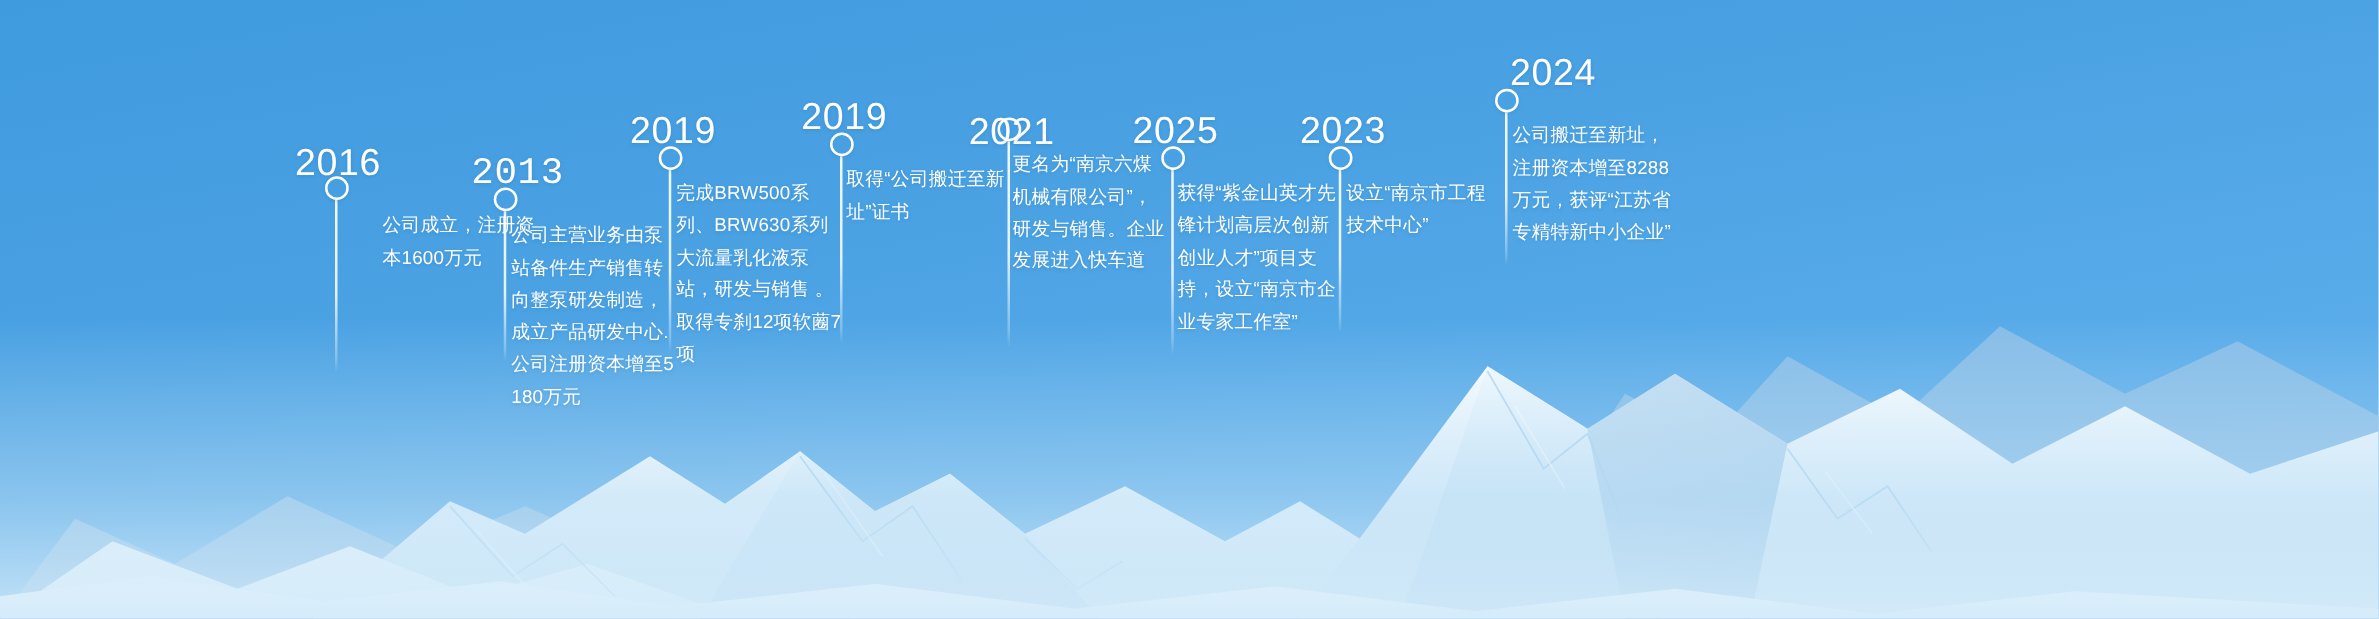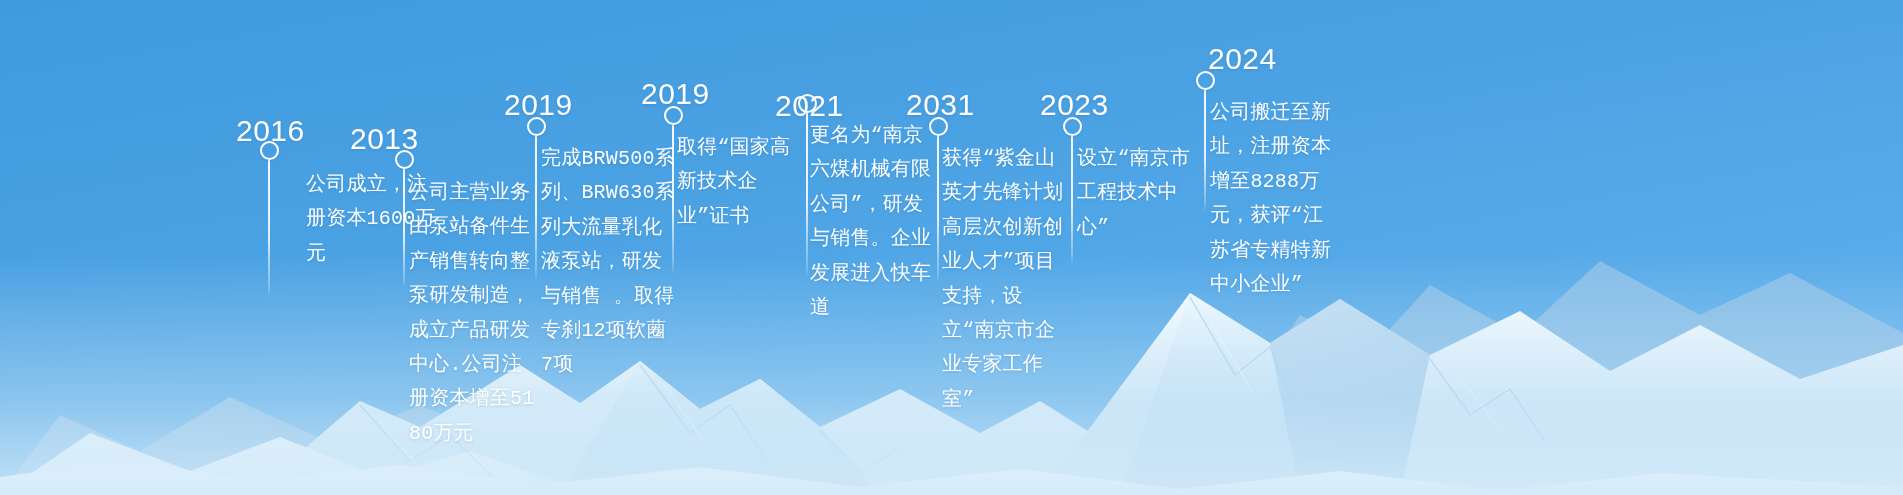--- a/index.html
+++ b/index.html
@@ -65,26 +65,25 @@
 
   .node-stem {
     position: absolute;
     width: 2px;
     background: linear-gradient(to bottom, rgba(255,255,255,0.92) 0%, rgba(255,255,255,0.85) 55%, rgba(255,255,255,0.25) 92%, rgba(255,255,255,0) 100%);
   }
 
   .node-desc {
     position: absolute;
     color: #ffffff;
-    font-size: 20px;
+    font-size: 15px;
     line-height: 1.72;
     letter-spacing: 0.2px;
     text-shadow: 0 1px 3px rgba(30,95,150,0.22);
     word-break: break-all;
-    font-family: Liberation Mono, monospace;
   }
 </style>
 </head>
 <body>
 
 <div id="timeline-banner">
 
   <div class="mountain-layer">
     <svg viewBox="0 0 1903 330" preserveAspectRatio="none" aria-hidden="true">
       <defs>
@@ -144,45 +143,45 @@
   <div class="sky-haze"></div>
 
   <div id="nodes-root">
       <div class="timeline-node">
         <div class="node-year" style="left: 236px; top: 114px;">2016</div>
         <div class="node-stem" style="left: 268px; top: 160px; height: 138px;"></div>
         <div class="node-dot" style="left: 260px; top: 141px;"></div>
         <div class="node-desc" style="left: 260px; top: 168px; width: 132px; margin-left: 46px;">公司成立，注册资本1600万元</div>
       </div>
       <div class="timeline-node">
-        <div class="node-year" style="left: 350px; top: 122px;">2013</div>
+        <div class="node-year" style="left: 377px; top: 122px; font-family: Liberation Mono, monospace;">2013</div>
         <div class="node-stem" style="left: 403px; top: 169px; height: 120px;"></div>
         <div class="node-dot" style="left: 395px; top: 150px;"></div>
         <div class="node-desc" style="left: 409px; top: 176px; width: 132px;">公司主营业务由泵站备件生产销售转向整泵研发制造，成立产品研发中心.公司注册资本增至5180万元</div>
       </div>
       <div class="timeline-node">
         <div class="node-year" style="left: 504px; top: 88px;">2019</div>
         <div class="node-stem" style="left: 535px; top: 136px; height: 146px;"></div>
         <div class="node-dot" style="left: 527px; top: 117px;"></div>
         <div class="node-desc" style="left: 541px; top: 142px; width: 136px;">完成BRW500系列、BRW630系列大流量乳化液泵站，研发与销售 。取得专刹12项软蔨7项</div>
       </div>
       <div class="timeline-node">
         <div class="node-year" style="left: 641px; top: 77px;">2019</div>
         <div class="node-stem" style="left: 672px; top: 125px; height: 150px;"></div>
         <div class="node-dot" style="left: 664px; top: 106px;"></div>
-        <div class="node-desc" style="left: 677px; top: 131px; width: 132px;">取得“国家高新技术企业”证书</div>
+        <div class="node-desc" style="left: 677px; top: 131px; width: 132px;">取得“公司搬迁至新址”证书</div>
       </div>
       <div class="timeline-node">
         <div class="node-year" style="left: 775px; top: 69px; margin-top: 20px;">2021</div>
         <div class="node-stem" style="left: 806px; top: 113px; height: 165px;"></div>
         <div class="node-dot" style="left: 798px; top: 94px;"></div>
         <div class="node-desc" style="left: 810px; top: 119px; width: 126px;">更名为“南京六煤机械有限公司”，研发与销售。企业发展进入快车道</div>
       </div>
       <div class="timeline-node">
-        <div class="node-year" style="left: 906px; top: 88px;">2031</div>
+        <div class="node-year" style="left: 906px; top: 88px;">2025</div>
         <div class="node-stem" style="left: 937px; top: 136px; height: 148px;"></div>
         <div class="node-dot" style="left: 929px; top: 117px;"></div>
         <div class="node-desc" style="left: 942px; top: 142px; width: 128px;">获得“紫金山英才先锋计划高层次创新创业人才”项目支持，设立“南京市企业专家工作室”</div>
       </div>
       <div class="timeline-node">
         <div class="node-year" style="left: 1040px; top: 88px; text-align: center;">2023</div>
         <div class="node-stem" style="left: 1071px; top: 136px; height: 130px;"></div>
         <div class="node-dot" style="left: 1063px; top: 117px;"></div>
         <div class="node-desc" style="left: 1077px; top: 142px; width: 126px;">设立“南京市工程技术中心”</div>
       </div>

